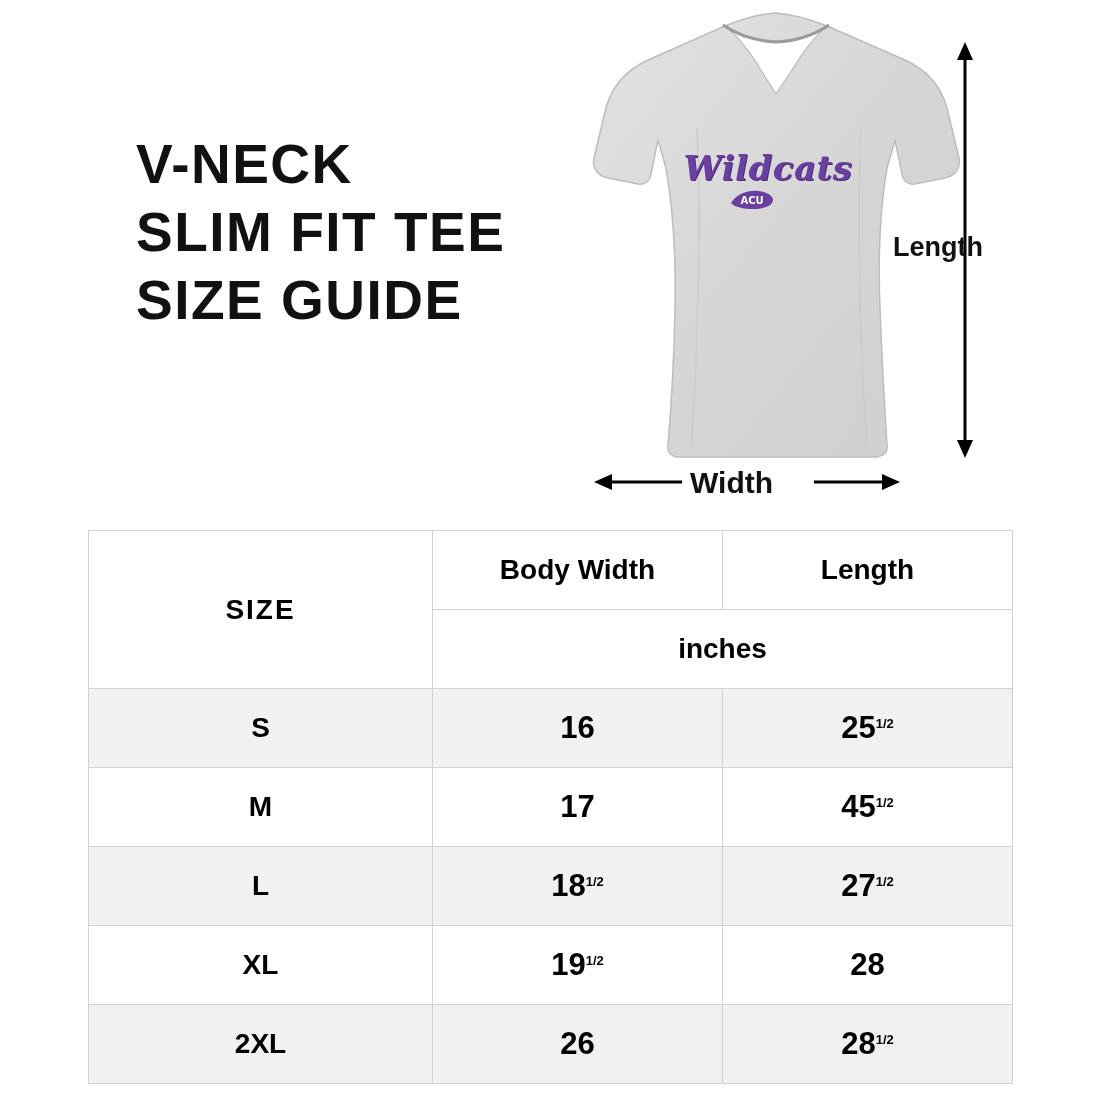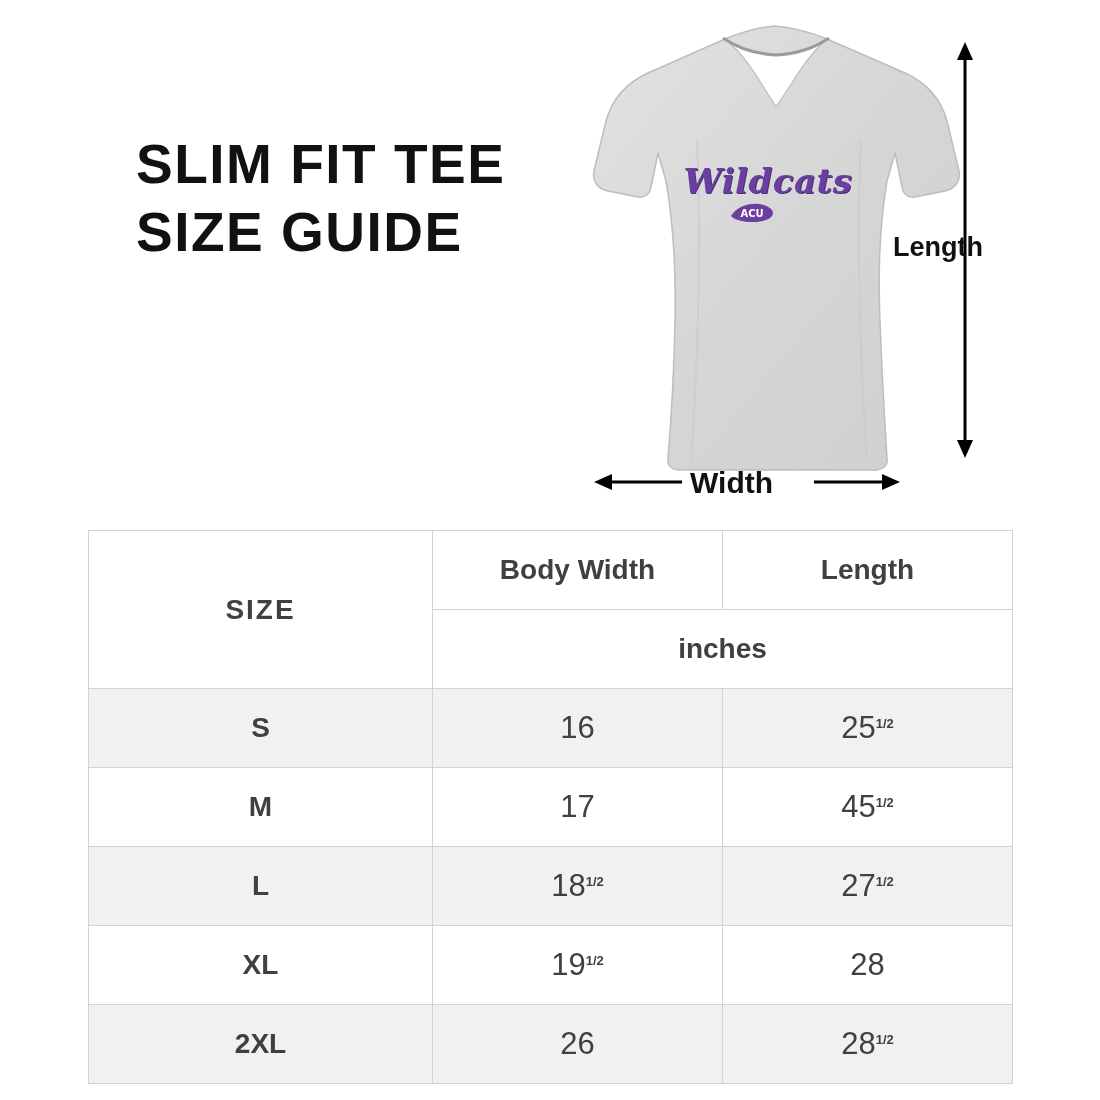--- a/index.html
+++ b/index.html
@@ -33,21 +33,21 @@
     letter-spacing: 1.5px;
     line-height: 68px;
     color: #111111;
     white-space: nowrap;
   }
 
   
   .shirt-area {
     position: absolute;
     left: 575px;
-    top: 21px;
+    top: 8px;
     width: 440px;
     height: 480px;
   }
   .shirt-svg {
     position: absolute;
     left: 0;
     top: 0;
   }
 
   .logo-wrap {
@@ -117,21 +117,21 @@
     width: 924px;
     border-collapse: collapse;
     table-layout: fixed;
   }
   .size-table td, .size-table th {
     border: 1px solid #d2d2d2;
     text-align: center;
     vertical-align: middle;
     font-size: 28px;
     font-weight: bold;
-    color: #404040;
+    color: #000000;
     padding: 0;
     height: 78px;
   }
   .col-size { width: 344px; }
   .col-w { width: 290px; }
   .col-l { width: 290px; }
 
   .hdr-cell {
     font-size: 28px;
     font-weight: bold;
@@ -147,35 +147,36 @@
     font-size: 27px;
     font-weight: bold;
     height: 66px;
     background: #ffffff;
   }
   .row-shaded td { background: #f1f1f1; }
   .row-plain td { background: #ffffff; }
 
   .val {
     font-size: 31px;
-    font-weight: normal;
+    font-weight: bold;
   }
   .frac {
     font-size: 13px;
     font-weight: bold;
     vertical-align: super;
     letter-spacing: 0;
   }
 </style>
 </head>
 <body>
 
 <div id="page">
 
   <div class="title-block">
+    <div class="title-line">V-NECK</div>
     <div class="title-line">SLIM FIT TEE</div>
     <div class="title-line">SIZE GUIDE</div>
   </div>
 
   <div class="shirt-area">
     <svg class="shirt-svg" width="400" height="470" viewBox="0 0 400 470">
       <defs>
         <linearGradient id="heather" x1="0" y1="0" x2="1" y2="1">
           <stop offset="0%" stop-color="#e2e2e2"></stop>
           <stop offset="50%" stop-color="#d6d6d6"></stop>

